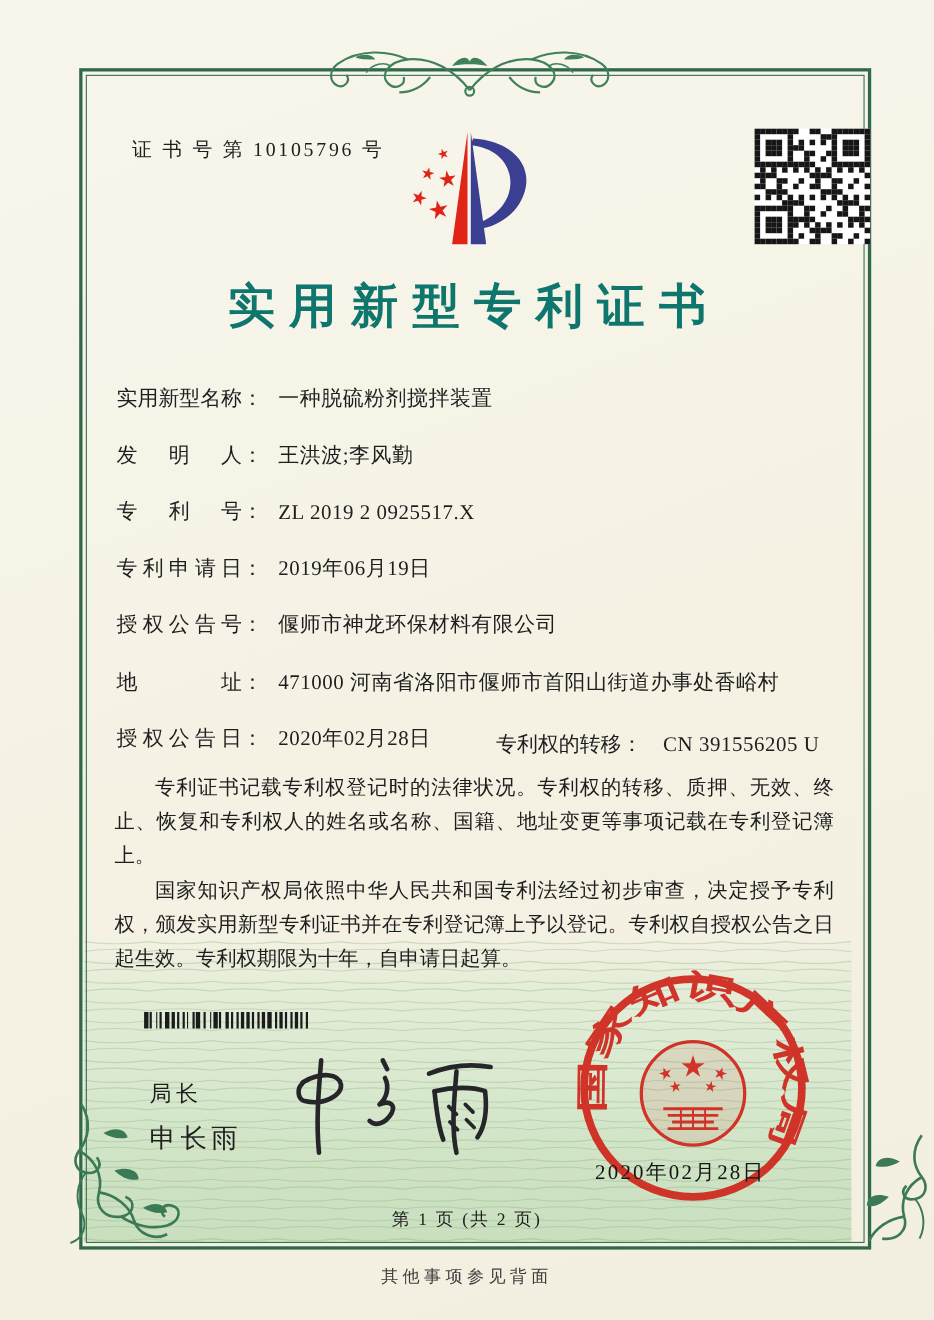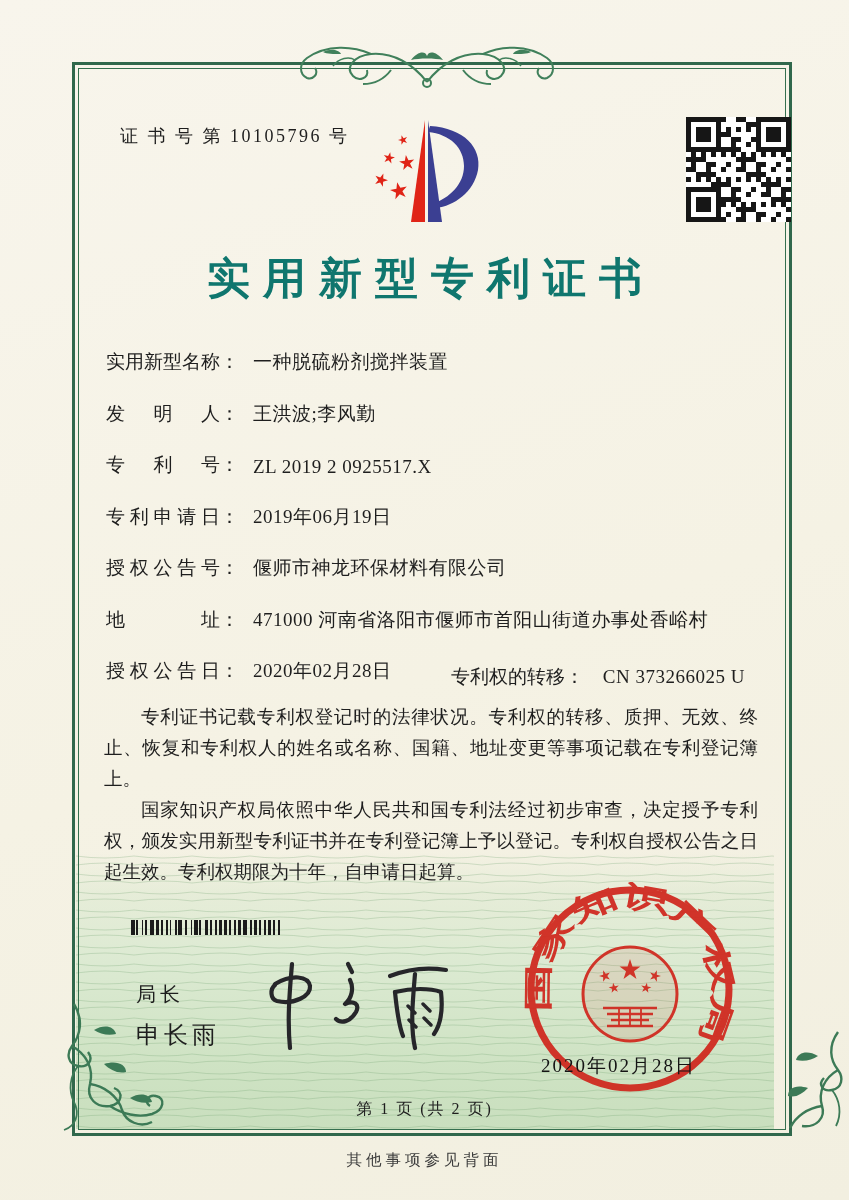--- a/index.html
+++ b/index.html
@@ -649,21 +649,21 @@
       <span class="flabel">地址</span>
         <span class="fcolon">：</span>
       <span class="fvalue">471000 河南省洛阳市偃师市首阳山街道办事处香峪村</span>
     </div>
     <div class="frow">
       <span class="flabel">授权公告日</span>
         <span class="fcolon">：</span>
       <span class="fvalue">2020年02月28日</span>
       <span class="grant2">
         <span class="glabel">专利权的转移</span><span class="fcolon">：</span>
-        <span class="fvalue">CN 373266025 U</span>
+        <span class="fvalue">CN 391556205 U</span>
       </span>
     </div>
   </div>
 
   <div class="paras">
     <p>专利证书记载专利权登记时的法律状况。专利权的转移、质押、无效、终止、恢复和专利权人的姓名或名称、国籍、地址变更等事项记载在专利登记簿上。</p>
     <p>国家知识产权局依照中华人民共和国专利法经过初步审查，决定授予专利权，颁发实用新型专利证书并在专利登记簿上予以登记。专利权自授权公告之日起生效。专利权期限为十年，自申请日起算。</p>
   </div>
 
   <div class="barcode" id="barcode">

